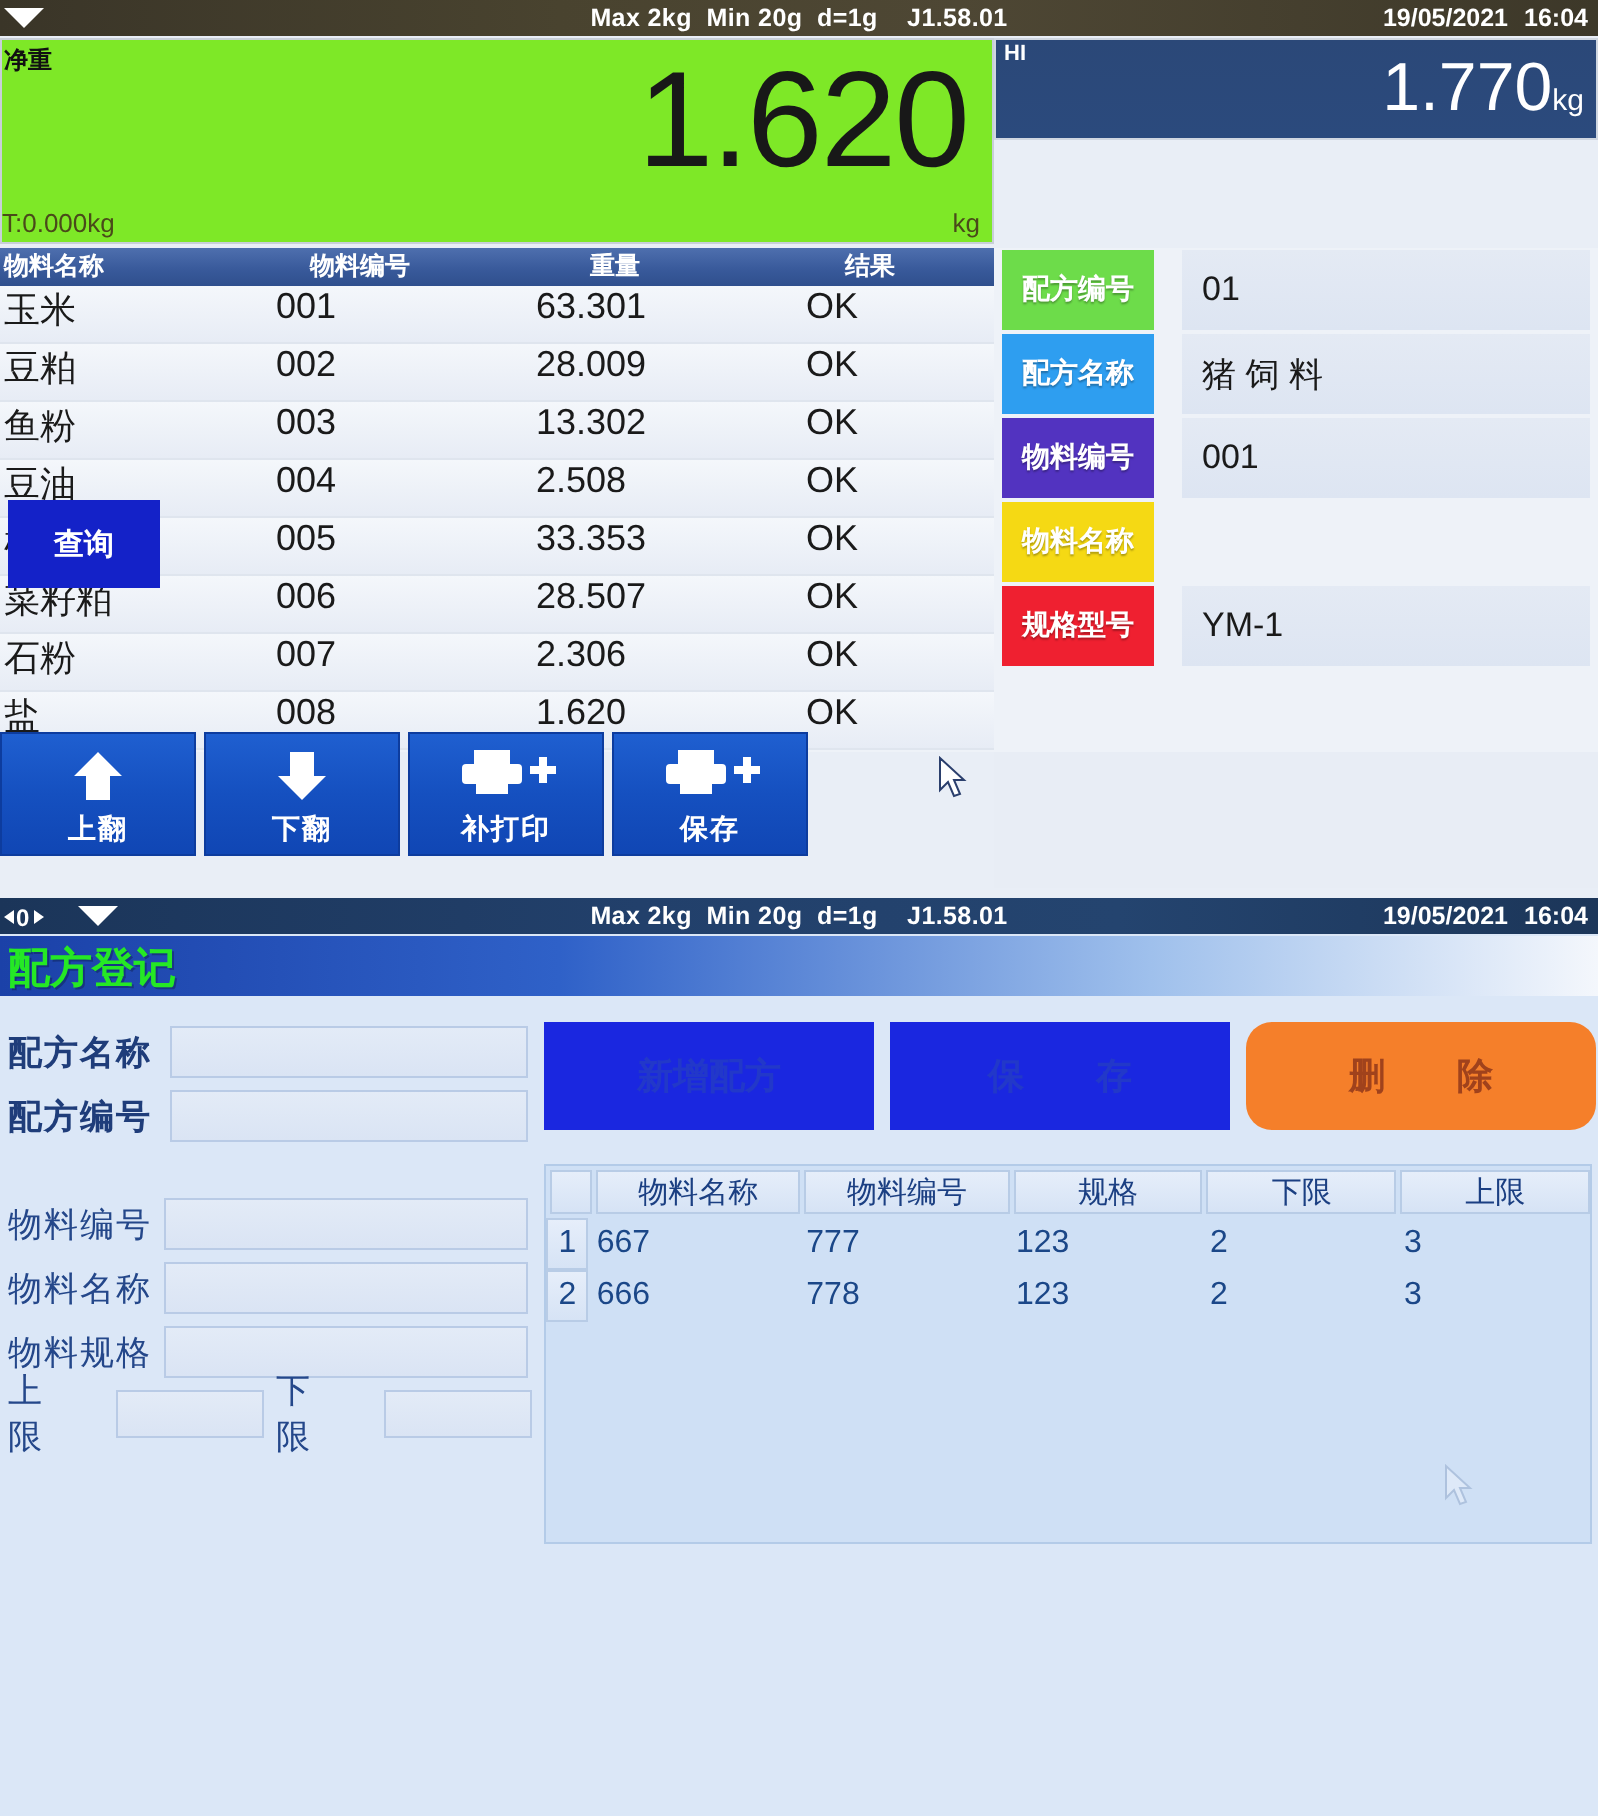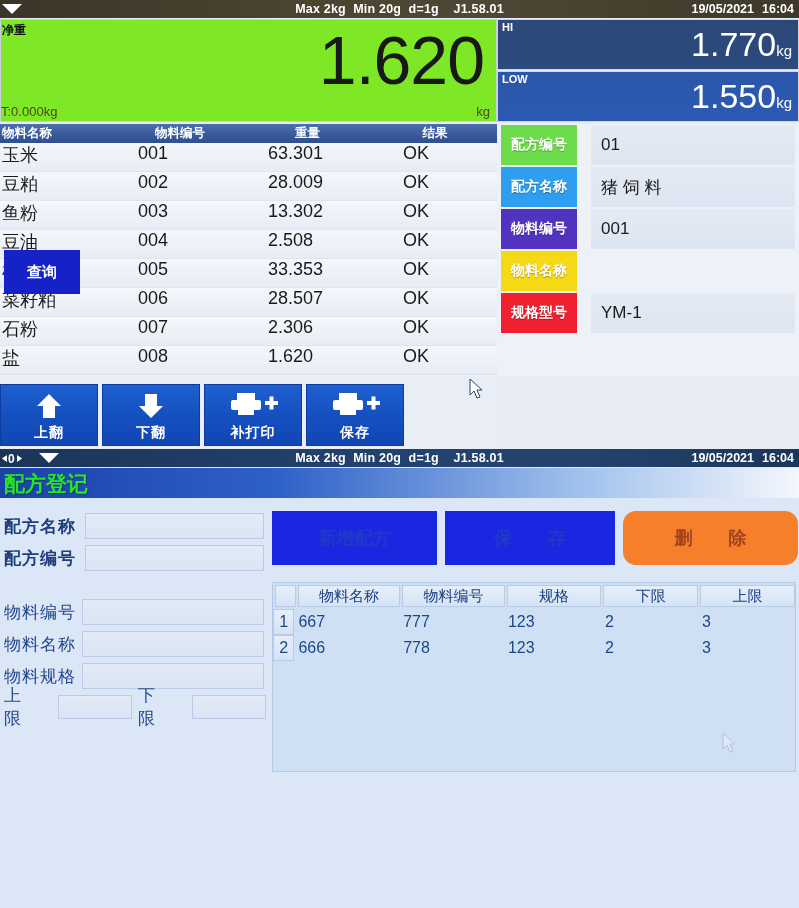--- a/index.html
+++ b/index.html
@@ -96,21 +96,21 @@
   #top-table .c1 { width:120px; text-align:left; padding-left:18px; }
   #top-table .c2 { width:135px; text-align:left; padding-left:28px; }
   #top-table .c3 { width:120px; text-align:left; padding-left:28px; }
   #top-table .th-row .c0 { padding-left:2px; }
   #top-table .th-row .c1 { text-align:center; padding-left:0; }
   #top-table .th-row .c2 { text-align:center; padding-left:0; }
   #top-table .th-row .c3 { text-align:center; padding-left:0; }
 
   
   #top-buttons {
-    position:absolute; left:0; top:384px; width:505px; height:62px;
+    position:absolute; left:0; top:366px; width:505px; height:62px;
     display:flex; gap:4px;
   }
   .tbtn {
     width:98px; height:62px;
     background:linear-gradient(180deg,#1f5fd0 0%,#1550c0 50%,#1046b4 100%);
     color:#fff; position:relative;
     display:flex; flex-direction:column; align-items:center; justify-content:flex-end;
     padding-bottom:3px;
     border:1px solid #0d3c9e;
   }
@@ -244,24 +244,20 @@
     <div class="big-value">1.620</div>
     <div class="tare">T:0.000kg</div>
     <div class="unit">kg</div>
   </div>
 
   <div class="limit-box" id="hi-box">
     <div class="lb-tag">HI</div>
     <div class="lb-val"><span>1.770</span><span class="lb-unit">kg</span></div>
   </div>
 
-  <div class="limit-box" id="low-box">
-    <div class="lb-tag">LOW</div>
-    <div class="lb-val"><span>1.550</span><span class="lb-unit">kg</span></div>
-  </div>
 
   <div id="top-table">
     <div class="th-row">
       <div class="c0">物料名称</div>
       <div class="c1">物料编号</div>
       <div class="c2">重量</div>
       <div class="c3">结果</div>
     </div>
     <div id="top-table-body">
         <div class="tr">

